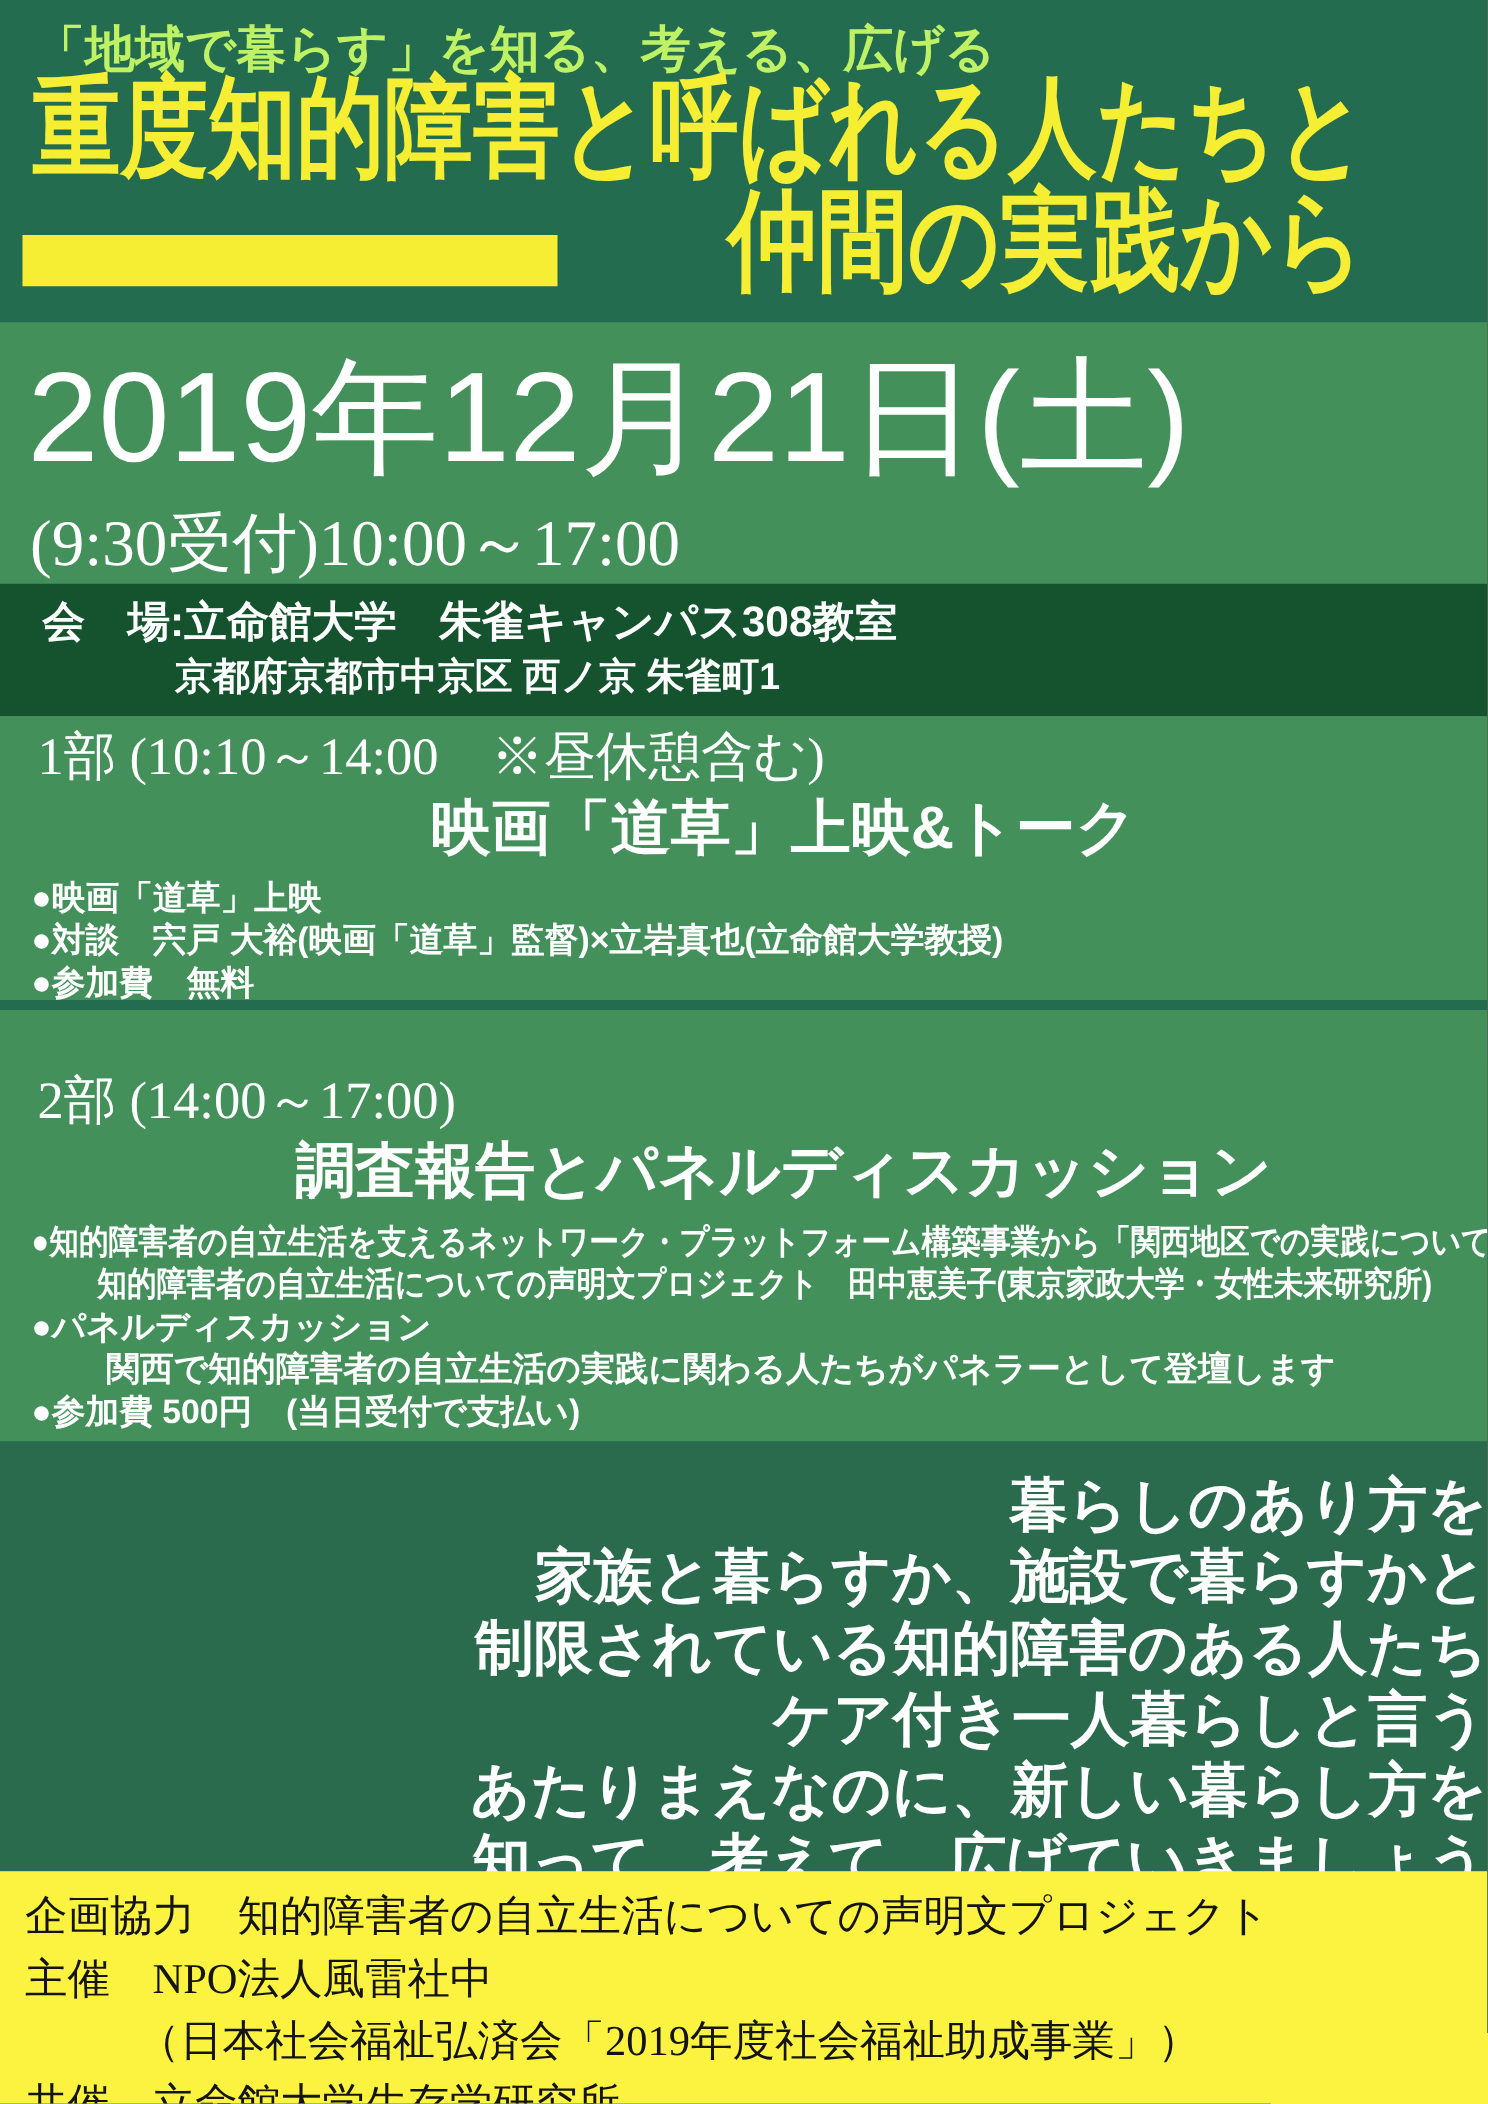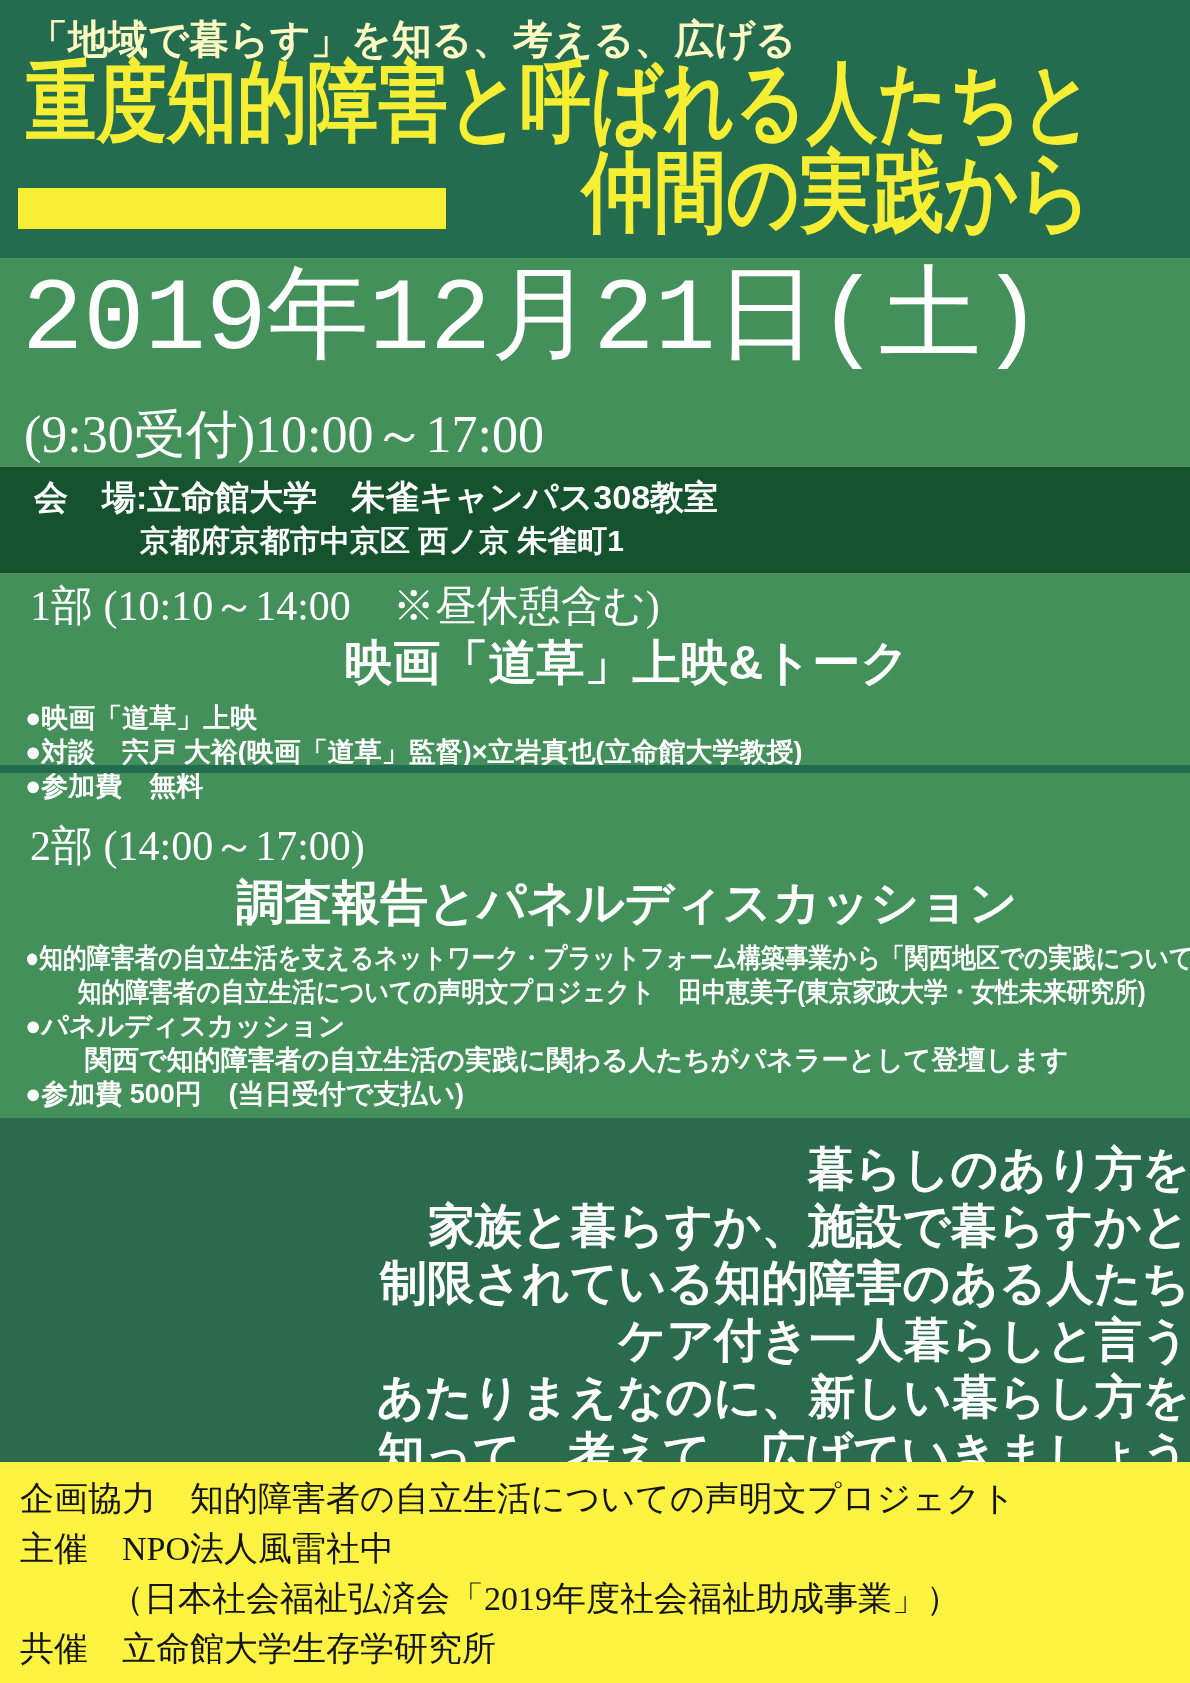--- a/index.html
+++ b/index.html
@@ -7,58 +7,58 @@
     position:relative; width:1190px; height:1683px; margin:0 auto;
     overflow:hidden; background:#43905a;
     font-family:"Liberation Sans","DejaVu Sans",sans-serif;
   }
   .sec { position:relative; width:100%; box-sizing:border-box; }
 
   
   .sec-header { height:258px; background:#246c4f; }
   .tagline {
     position:absolute; left:28px; top:12px;
-    font-size:40px; font-weight:bold; color:#fef9c3; white-space:nowrap;
+    font-size:40px; font-weight:bold; color:#bef264; white-space:nowrap;
   }
   .title1 {
     position:absolute; left:26px; top:56px;
     font-size:88px; font-weight:bold; color:#f6ee33; white-space:nowrap;
     transform:scaleX(0.80); transform-origin:0 0; line-height:1.05;
   }
   .hl-bar {
     position:absolute; left:18px; top:188px; width:428px; height:41px;
     background:#f6ee33;
   }
   .title2 {
     position:absolute; right:98px; top:146px;
     font-size:88px; font-weight:bold; color:#f6ee33; white-space:nowrap;
     transform:scaleX(0.82); transform-origin:100% 0; line-height:1.05;
   }
 
   
   .sec-date { height:209px; background:#43905a; color:#fff; }
   .date-text {
-    position:absolute; left:22px; top:5px;
-    font-family:Liberation Mono, monospace;
+    position:absolute; left:22px; top:18px;
+    font-family:Liberation Sans, sans-serif;
     font-size:102px; white-space:nowrap; line-height:1.15;
   }
   .time-text {
     position:absolute; left:24px; top:142px;
     font-family:"Liberation Serif","DejaVu Serif",serif;
     font-size:52px; white-space:nowrap;
   }
 
   
   .sec-venue { height:106px; background:#14532d; color:#fff; }
   .venue1 { position:absolute; left:34px; top:8px;  font-size:34px; font-weight:bold; white-space:nowrap; }
   .venue2 { position:absolute; left:140px; top:54px; font-size:30px; font-weight:bold; white-space:nowrap; }
 
   
   .sec-part { background:#43905a; color:#fff; padding-top:8px; }
-  .sec-part1 { height:192px; }
+  .sec-part1 { height:227px; }
   .sec-part2 { height:305px;margin-top:40px; }
   .part-heading {
     margin-left:30px;
     font-family:"Liberation Serif","DejaVu Serif",serif;
     font-size:42px; white-space:nowrap; line-height:1.2;
   }
   .part-sub {
     margin:4px 0 0 64px;
     font-size:48px; font-weight:bold; white-space:nowrap; line-height:1.15;text-align:center;
   }

